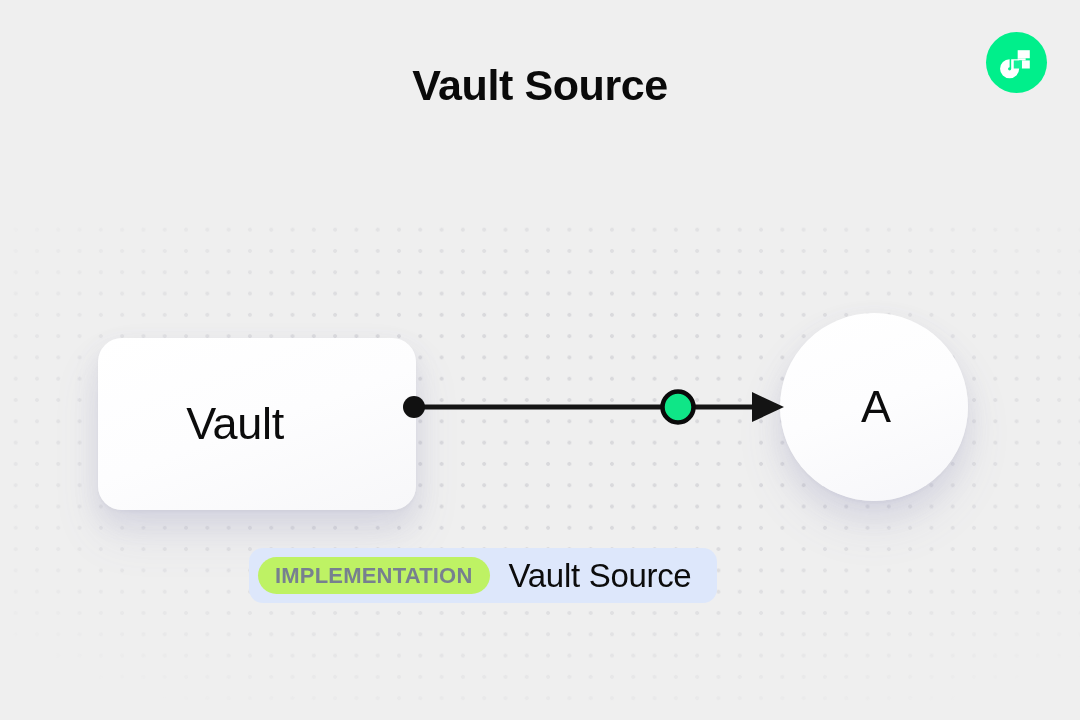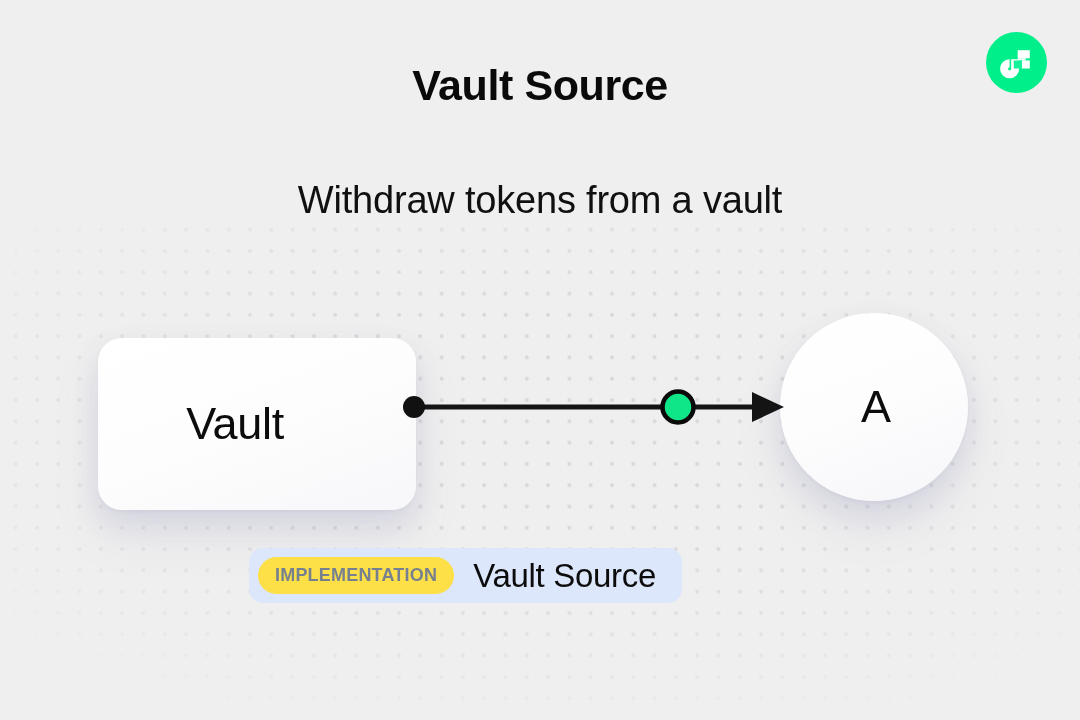--- a/index.html
+++ b/index.html
@@ -143,45 +143,44 @@
     border-radius: 14px;
     background: #dde7fb;
     display: flex;
     align-items: center;
     gap: 19px;
   }
   .impl-tag {
     height: 37px;
     padding: 0 17px;
     border-radius: 19px;
-    background: #fde047;
-    display: flex;
-    align-items: center;
-    font-size: 18px;
+    background: #bef264;
+    display: flex;
+    align-items: center;
+    font-size: 22px;
     font-weight: 700;
     letter-spacing: 0.2px;
     color: #77808f;
   }
   .impl-name {
     font-size: 33px;
     font-weight: 400;
     letter-spacing: -0.3px;
     color: #0c0c0c;
   }
 </style>
 </head>
 <body>
 
 <div id="stage">
 
   <div class="dot-grid"></div>
 
   <div class="page-title">Vault Source</div>
 
-  <div class="page-subtitle">Withdraw tokens from a vault</div>
 
   <div class="brand-logo">
     <svg width="63" height="63" viewBox="0 0 64 64" xmlns="http://www.w3.org/2000/svg">
       <circle cx="32" cy="32" r="31" fill="#00ef8b"></circle>
       <path d="M45.5 19.5 H33.2 V27.7 H45.5 Z" fill="#ffffff"></path>
       <path d="M37.4 29.9 H45.5 V38.1 H37.4 Z" fill="#ffffff"></path>
       <path d="M33.2 27.7 H41.3 V29.9 H33.2 Z" fill="#ffffff"></path>
       <path d="M33.2 29.9 h-2.0 v8.2 h2.0 z" fill="#ffffff"></path>
       <path d="M25.0 29.9 a 9.7 9.7 0 1 0 9.7 9.7 v-9.7 h-8.1 v9.7 a 1.6 1.6 0 1 1 -1.6 -1.6 h 0.0 z" fill="#ffffff" transform="translate(0,-1.2)"></path>
       <rect x="29.2" y="29.9" width="8.2" height="8.2" fill="#16f29a"></rect>

